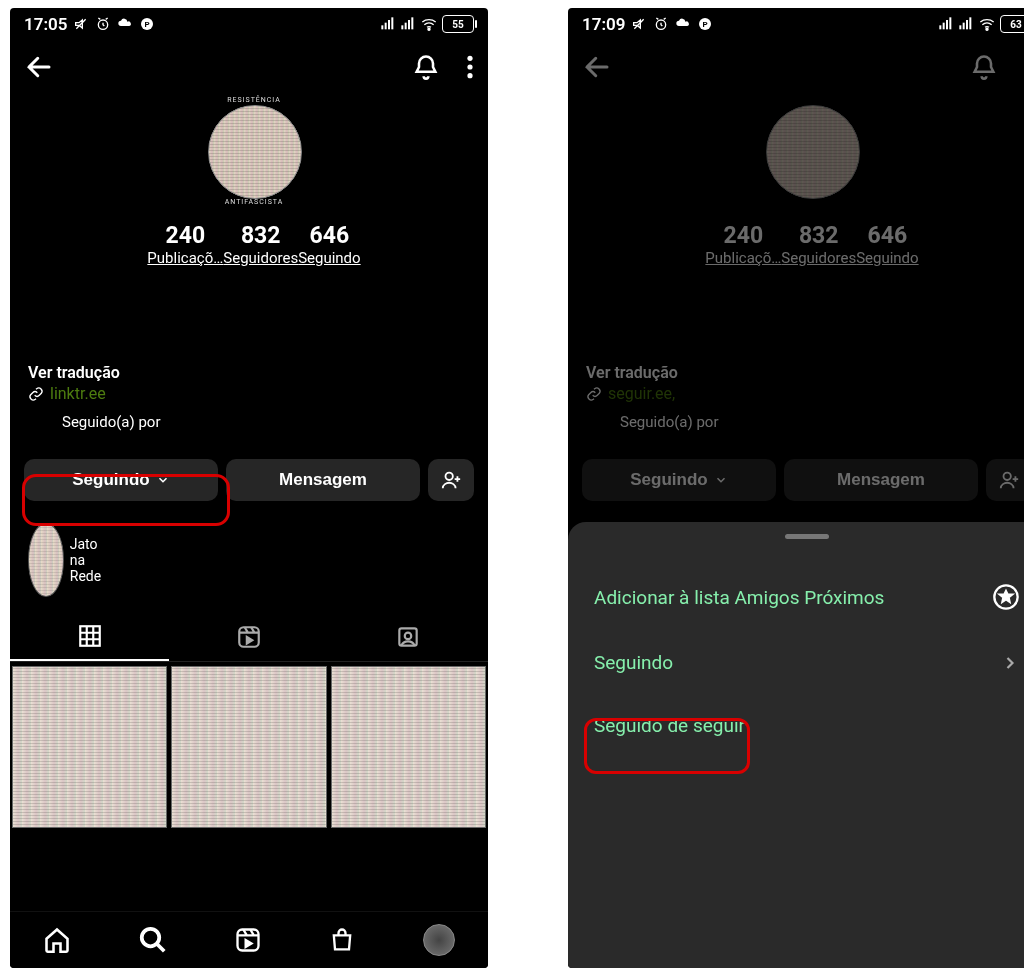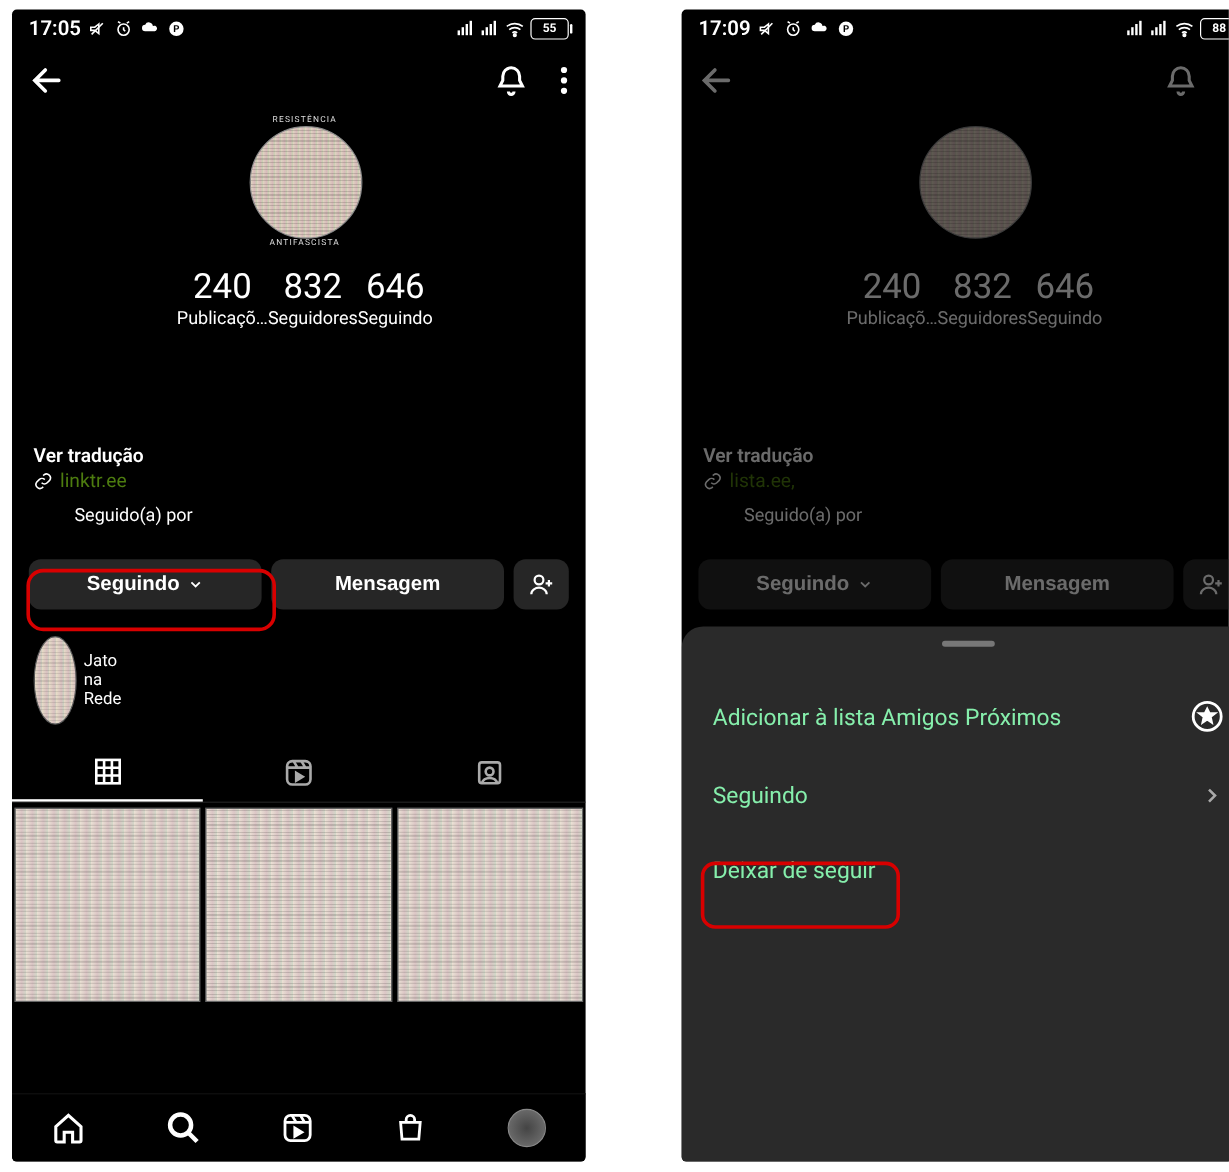--- a/index.html
+++ b/index.html
@@ -16,22 +16,22 @@
   .tb-right{display:flex;align-items:center;gap:26px;}
   .icon{display:inline-flex;align-items:center;justify-content:center;}
   .profrow{display:flex;align-items:center;padding:6px 14px 6px 24px;gap:18px;flex-direction:column;}
   .avatar-wrap{position:relative;width:106px;height:106px;}
   .avatar{width:92px;height:92px;border-radius:50%;position:absolute;top:7px;left:7px;background:radial-gradient(circle,#e3d6b4 30%,#c9c07a 60%,#b9a050 100%);}
   .avatar.noisy{background:repeating-linear-gradient(0deg,#eee,#eee 2px,#ccc 2px,#ccc 3px),repeating-linear-gradient(90deg,#f0e6d0,#e8c8c8 3px,#d8e0c0 5px);background-blend-mode:multiply;border:1px solid #888;}
   .arc-top,.arc-bot{position:absolute;left:0;width:106px;text-align:center;font-size:7px;letter-spacing:1px;color:#ddd;}
   .arc-top{top:-2px;}
   .arc-bot{bottom:-2px;}
   .stats{flex:1;display:flex;justify-content:space-around;text-align:center;}
-  .stat-num{font-size:29px;font-weight:400;}
-  .stat-lab{font-size:15px;white-space:nowrap;overflow:hidden;text-overflow:ellipsis;max-width:110px;}
+  .stat-num{font-size:23px;font-weight:700;}
+  .stat-lab{font-size:15px;white-space:nowrap;overflow:hidden;text-overflow:ellipsis;max-width:110px;text-decoration:underline;}
   .bio{padding:90px 18px 4px 18px;font-size:16px;}
   .biolink{display:flex;align-items:center;gap:6px;color:#4d7c0f;font-size:16px;padding:2px 0;}
   .followedby{padding:4px 18px 4px 52px;font-size:15px;}
   .btnrow{display:flex;gap:8px;padding:24px 14px 8px 14px;align-items:center;}
   .btn{background:#262626;border:none;border-radius:10px;color:#fff;font-size:17px;font-weight:600;height:42px;display:flex;align-items:center;justify-content:center;gap:6px;}
   .btn.flex{flex:1;}
   .btn.sq{width:46px;flex:0 0 46px;}
   .hl{border:3px solid #d80000;border-radius:14px;pointer-events:none;box-sizing:border-box;}
   .hl.follow{position:absolute;left:12px;top:466px;width:208px;height:52px;}
   .hlights{display:flex;gap:16px;padding:14px 18px 4px 18px;}
@@ -323,21 +323,21 @@
               <rect x="17" y="2" width="3" height="18"></rect>
             </svg>
           </span>
       <span class="icon">
             <svg width="18" height="16" viewBox="0 0 24 24" fill="none" stroke="#fff" stroke-width="2">
               <path d="M2 9a16 16 0 0120 0M5 13a11 11 0 0114 0M9 17a5 5 0 016 0"></path>
               <circle cx="12" cy="20" r="1.6" fill="#fff"></circle>
             </svg>
           </span>
       <span class="battery">
-            <span>88</span>
+            <span>63</span>
           </span>
     </div>
   </div>
 
   <div class="topbar">
     <span class="icon">
           <svg width="30" height="30" viewBox="0 0 24 24" fill="none" stroke="#fff" stroke-width="2.4" stroke-linecap="round">
             <path d="M20 12H4M11 5l-7 7 7 7"></path>
           </svg>
         </span>
@@ -379,21 +379,21 @@
   </div>
 
   <div class="bio">
     <div style="font-weight:600;">Ver tradução</div>
     <div class="biolink">
       <span class="icon">
             <svg width="16" height="16" viewBox="0 0 24 24" fill="none" stroke="#fff" stroke-width="2">
               <path d="M10 14a5 5 0 007 0l3-3a5 5 0 00-7-7l-1 1M14 10a5 5 0 00-7 0l-3 3a5 5 0 007 7l1-1"></path>
             </svg>
           </span>
-      <span>lista.ee,</span>
+      <span>seguir.ee,</span>
     </div>
   </div>
 
   <div class="followedby">
     <span>Seguido(a) por</span>
   </div>
 
   <div class="btnrow">
     <button class="btn flex">
       <span>Seguindo</span>
@@ -434,21 +434,21 @@
       <span class="lab">Seguindo</span>
       <span class="icon">
             <svg width="20" height="20" viewBox="0 0 24 24" fill="none" stroke="#aaa" stroke-width="2.6">
               <path d="M9 6l6 6-6 6"></path>
             </svg>
           </span>
     </div>
 
 
     <div class="sheet-item">
-      <span class="lab">Deixar de seguir</span>
+      <span class="lab">Seguido de seguir</span>
       <span></span>
     </div>
 
     <div class="hl-mute"></div>
   </div>
 </div>
 
 </div>
 
 </body></html>

